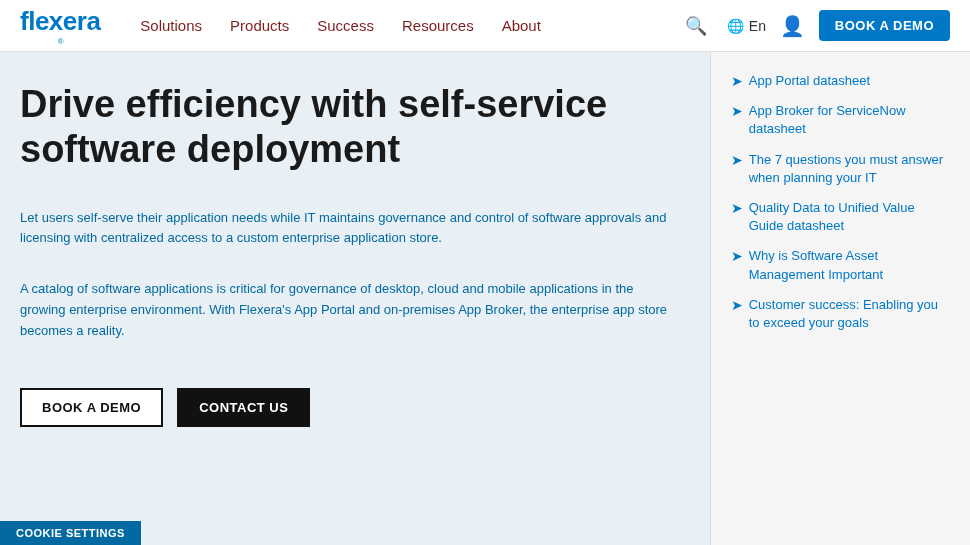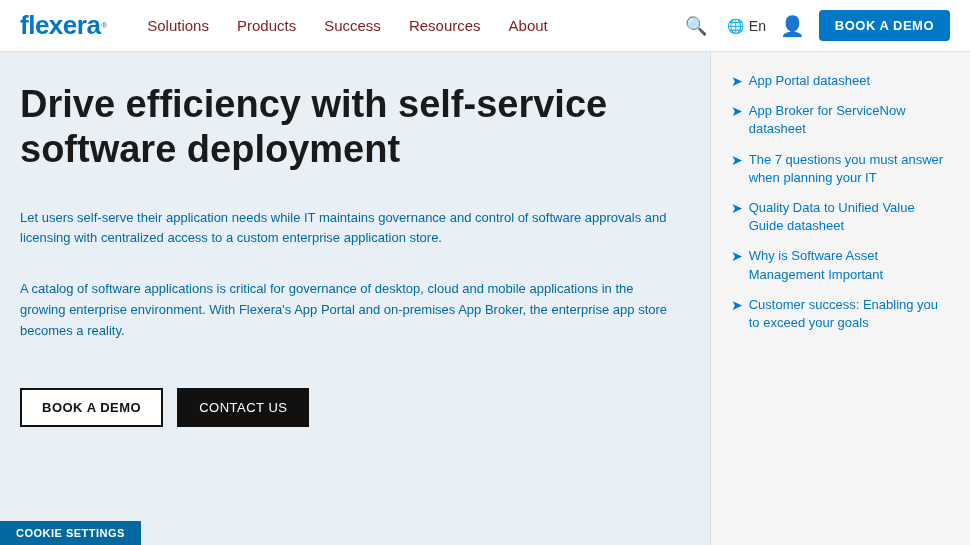--- a/index.html
+++ b/index.html
@@ -11,20 +11,21 @@
       align-items: center;
       height: 52px;
       padding: 0 20px;
       background: #fff;
       border-bottom: 1px solid #e0e0e0;
     }
     .nav-logo {
       display: flex;
       align-items: center;
       margin-right: 40px;
+      flex-direction: column;
     }
     .logo-text {
       font-size: 26px;
       font-weight: 700;
       color: #0078c8;
       letter-spacing: -0.5px;
     }
     .logo-dot {
       color: #0078c8;
       font-size: 8px;
@@ -129,21 +130,21 @@
       letter-spacing: 0.5px;
       text-transform: uppercase;
     }
 
     .btn-dark {
       background: #111;
       color: #fff;
       border: 2px solid #111;
       padding: 10px 20px;
       font-size: 13px;
-      font-weight: 400;
+      font-weight: 700;
       cursor: pointer;
       letter-spacing: 0.5px;
       text-transform: uppercase;
     }
 
     
     .right-panel {
       width: 260px;
       background: #f5f5f5;
       padding: 20px 20px;

